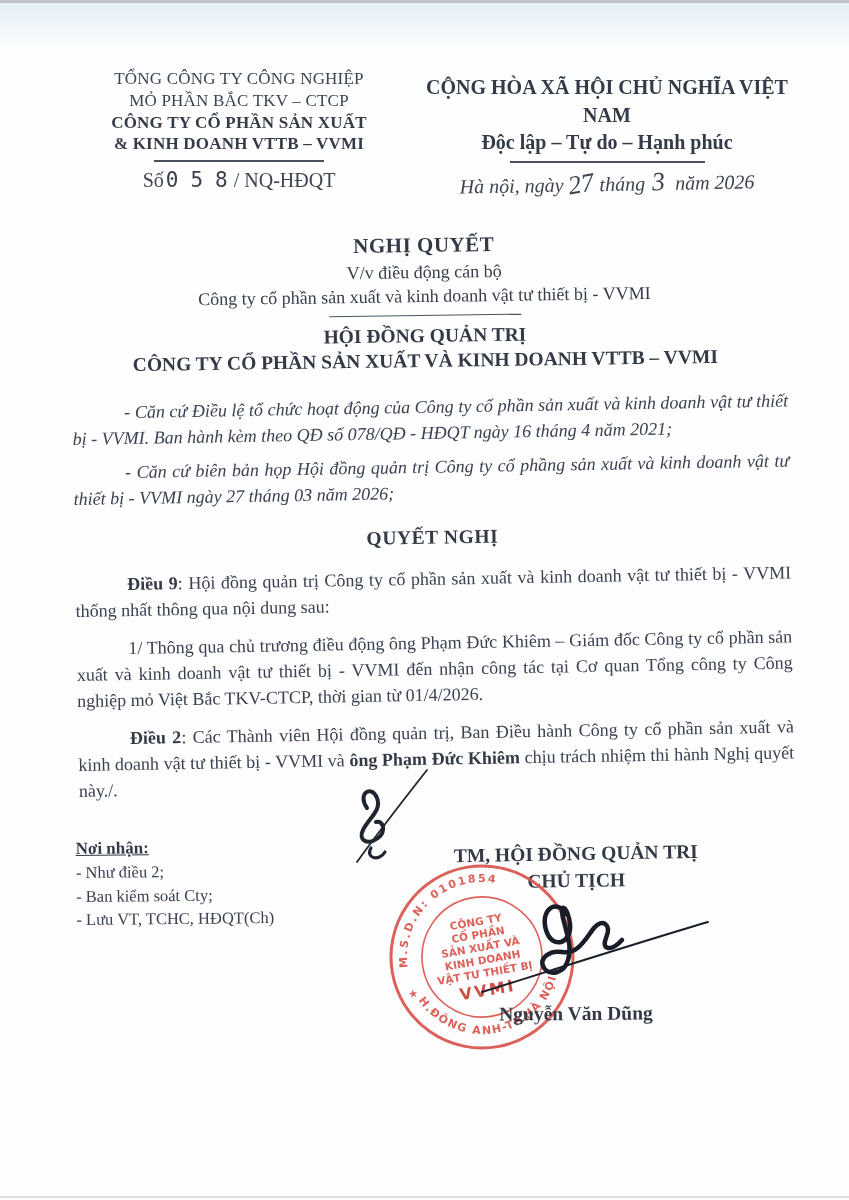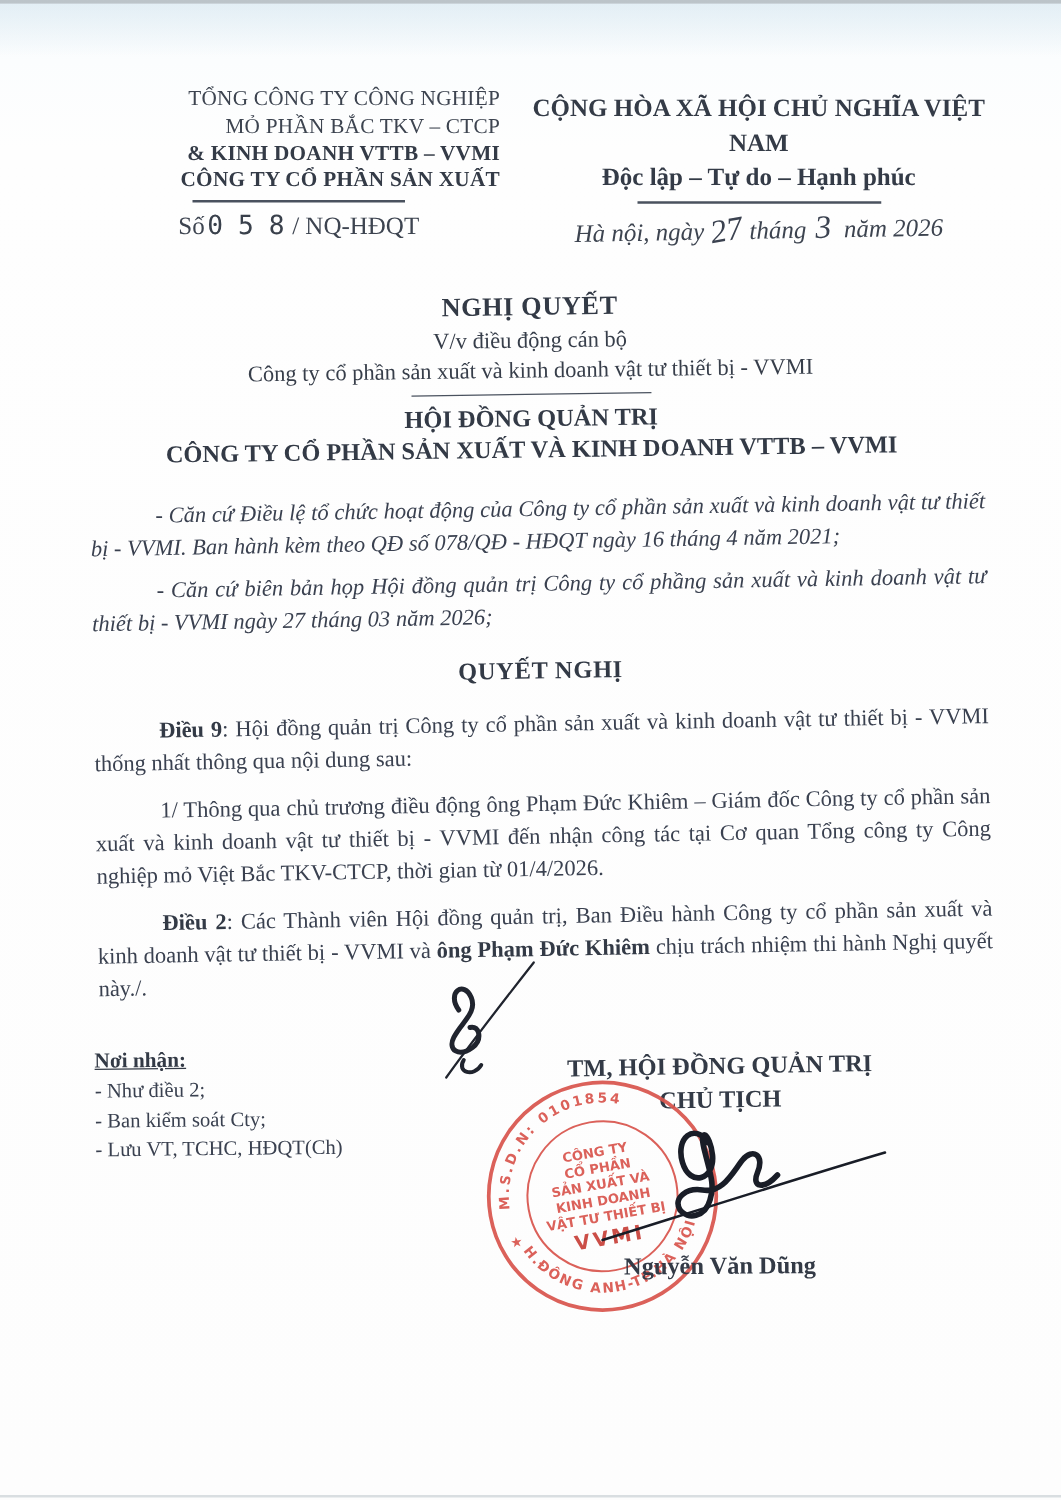--- a/index.html
+++ b/index.html
@@ -12,21 +12,21 @@
     position:relative; width:849px; height:1200px; overflow:hidden;
     background:linear-gradient(180deg,#f3f8fb 0%,#fbfdfe 4%,#fefefe 10%,#fdfdfd 100%);
     color:#3a4150;
   }
   .scan-top { position:absolute; top:0; left:0; width:849px; height:3px; background:#97a1a8; opacity:.6; }
   .scan-streak { position:absolute; top:3px; left:0; width:849px; height:42px;
     background:linear-gradient(180deg,rgba(214,231,240,.55),rgba(255,255,255,0)); }
   .scan-bottom { position:absolute; bottom:2px; left:0; width:849px; height:2px; background:#cfd6da; opacity:.8; }
 
   
-  .hdr-left { position:absolute; left:78px; top:68px; width:322px; text-align:right;
+  .hdr-left { position:absolute; left:78px; top:68px; width:322px; text-align:center;
     font-size:17px; line-height:1.28; letter-spacing:.2px; color:#3d4450; }
   .hdr-left .bold-line { font-weight:bold; color:#343b47; }
   .org-underline { width:170px; height:0; border-top:2px solid #49515e; margin:5px auto 0; }
 
   .so-line { position:absolute; left:78px; top:168px; width:322px; text-align:center;
     font-size:20px; color:#3d4450; }
   .so-num { font-family:"DejaVu Sans Mono",monospace; font-size:21px; letter-spacing:12px;
     margin:15px -6px 0 2px; color:#39404b; }
 
   
@@ -81,22 +81,22 @@
 <body>
 
 <div class="page">
   <div class="scan-top"></div>
   <div class="scan-streak"></div>
   <div class="scan-bottom"></div>
 
   <div class="hdr-left">
     <div>TỔNG CÔNG TY CÔNG NGHIỆP</div>
     <div>MỎ PHẦN BẮC TKV – CTCP</div>
+    <div class="bold-line">CÔNG TY CỔ PHẦN SẢN XUẤT</div>
     <div class="bold-line">&amp; KINH DOANH VTTB – VVMI</div>
-    <div class="bold-line">CÔNG TY CỔ PHẦN SẢN XUẤT</div>
     <div class="org-underline"></div>
   </div>
 
   <div class="so-line">
     <span>Số</span><span class="so-num">058</span><span>/ NQ-HĐQT</span>
   </div>
 
   <div class="hdr-right">
     <div>CỘNG HÒA XÃ HỘI CHỦ NGHĨA VIỆT NAM</div>
     <div>Độc lập – Tự do – Hạnh phúc</div>

